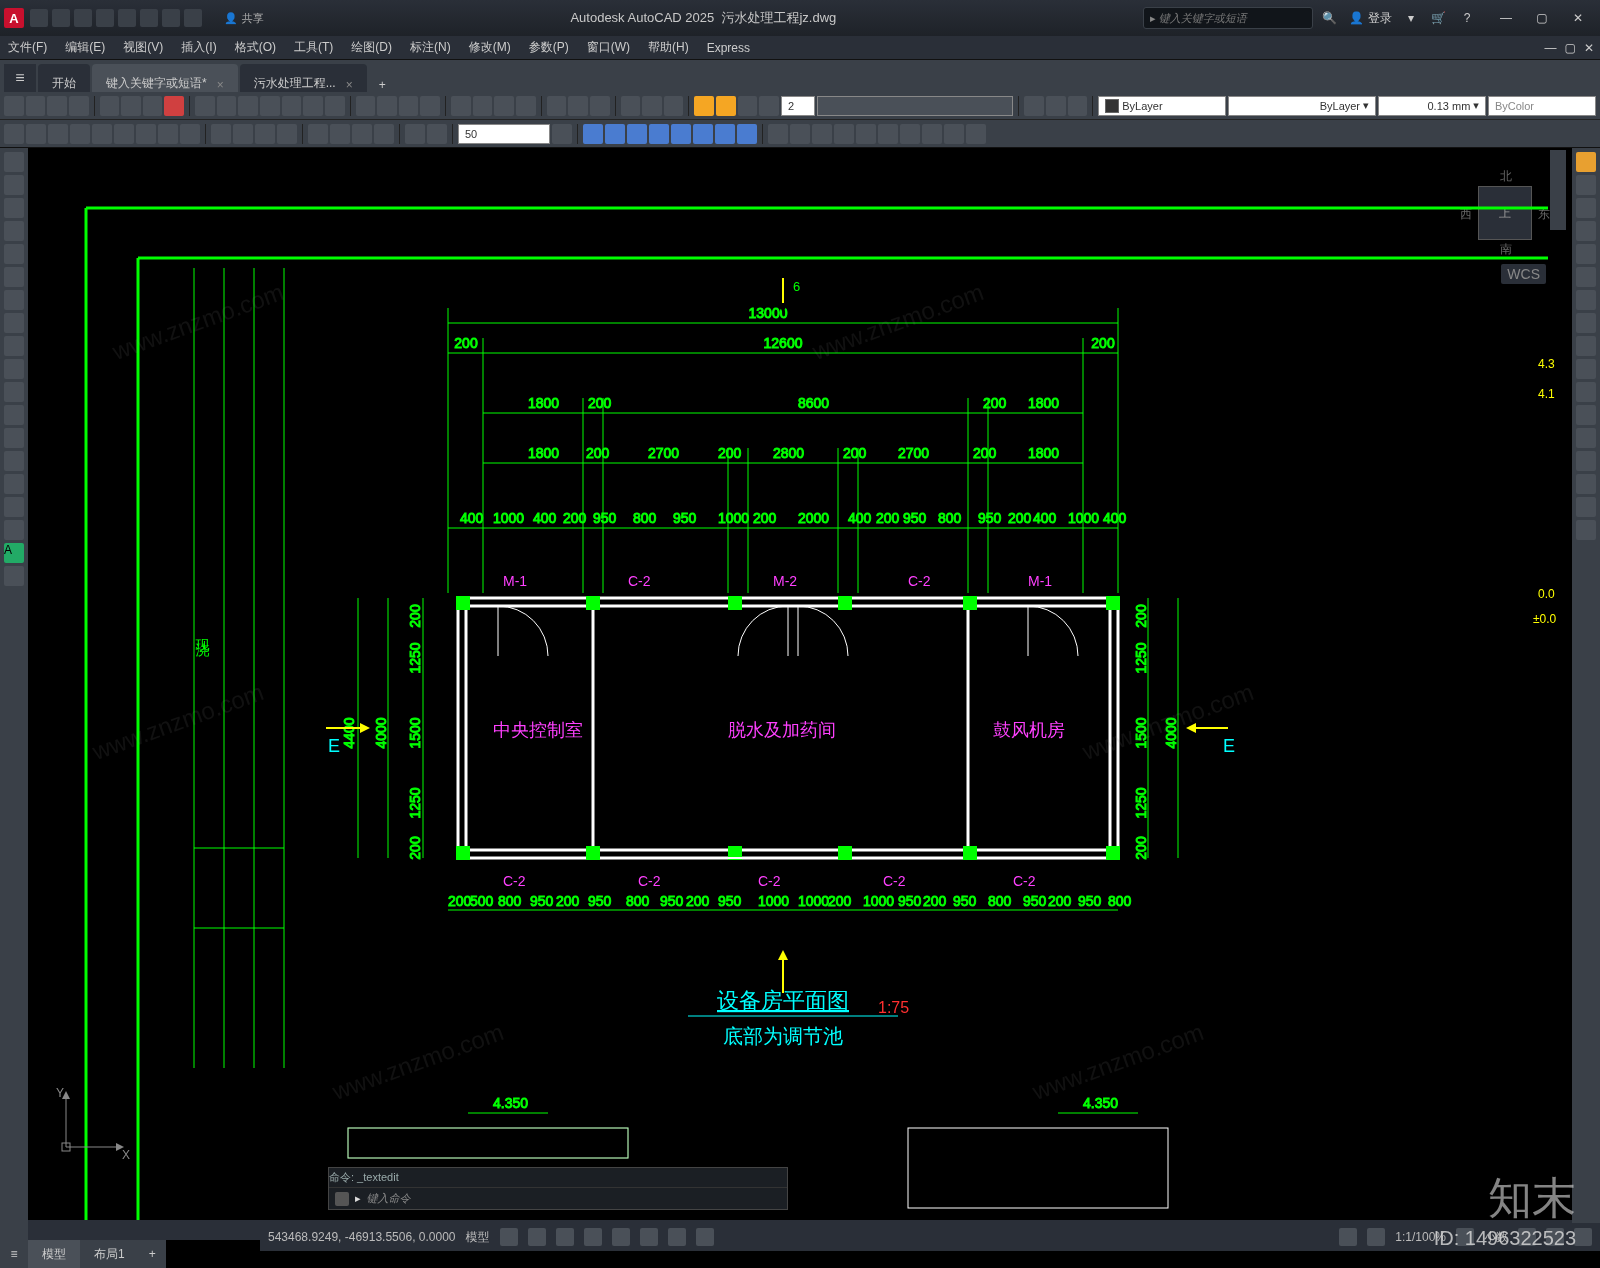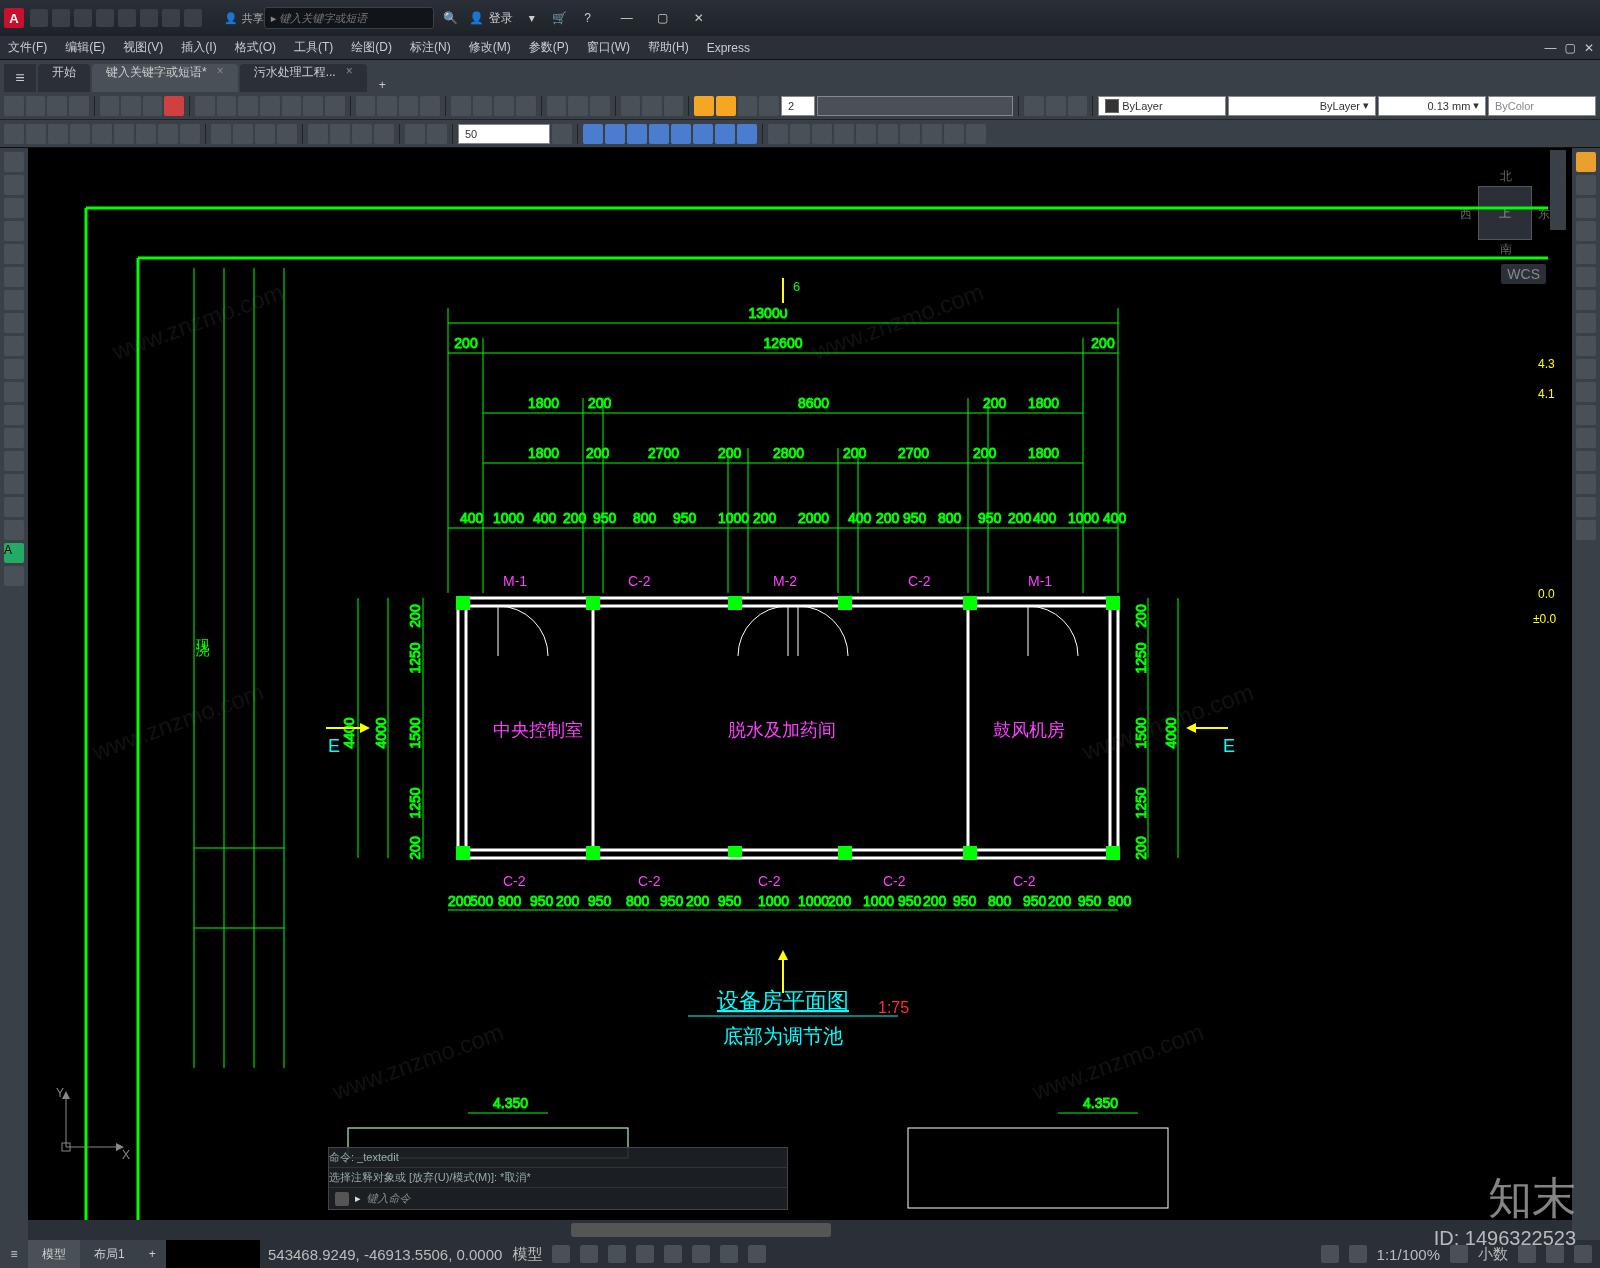--- a/index.html
+++ b/index.html
@@ -17,21 +17,21 @@
 .titlebar .right-controls .ctl { width:18px; height:18px; display:flex; align-items:center; justify-content:center;}
 .titlebar .winbtns { display:flex; margin-left:12px;}
 .titlebar .winbtns div { width:36px; height:36px; display:flex; align-items:center; justify-content:center; color:#ccc;}
 
 .menubar { height:24px; background:#2a2f38; display:flex; align-items:center; color:#ccc; font-size:12px; padding-left:8px; gap:18px; border-bottom:1px solid #111; position:relative;}
 .menubar .mitem { cursor:default;}
 .menubar .right-min { position:absolute; right:6px; display:flex; gap:8px;}
 
 .filetabs { height:32px; background:#3a4048; display:flex; align-items:flex-end; padding-left:4px; gap:2px;}
 .filetabs .hamburger { width:32px; height:28px; background:#2a2f38; display:flex; align-items:center; justify-content:center; color:#ccc; font-size:16px;}
-.filetabs .tab { height:28px; background:#2a2f38; padding:0 14px; display:flex; align-items:flex-start; color:#ccc; font-size:12px; border-top-left-radius:4px; border-top-right-radius:4px; gap:6px;}
+.filetabs .tab { height:28px; background:#2a2f38; padding:0 14px; display:flex; align-items:flex-end; color:#ccc; font-size:12px; border-top-left-radius:4px; border-top-right-radius:4px; gap:6px;}
 .filetabs .tab.active { background:#4a5058;}
 .filetabs .tab .x { color:#888; margin-left:4px;}
 .filetabs .plus { color:#ccc; padding:0 10px;}
 
 .ribbon1 { height:28px; background:#3a4048; display:flex; align-items:center; padding:0 4px; gap:2px; border-bottom:1px solid #222;}
 .ribbon1 .ri { width:20px; height:20px; background:#4a5058; border-radius:2px;}
 .ribbon1 .sep { width:1px; height:20px; background:#222; margin:0 3px;}
 .ribbon1 .combo { height:20px; background:#fff; display:flex; align-items:center; padding:0 6px; font-size:11px; color:#333; border:1px solid #888;}
 .ribbon1 .layerswatch { width:14px; height:14px; background:#333; border:1px solid #666;}
 .ribbon1 .ri.orange{background:#f5a623;} .ribbon1 .ri.red{background:#d04040;}
@@ -72,21 +72,21 @@
 .cmdline-area .hist { padding:2px 0; border-bottom:1px solid #333; color:#9aa;}
 .cmdline-area .prompt { padding:3px 6px; display:flex; align-items:center; gap:6px;}
 .cmdline-area .prompt .icon{width:14px;height:14px;background:#555;border-radius:2px;}
 
 .layout-tabs { position:absolute; left:0; bottom:0; height:28px; background:#3a4048; display:flex; align-items:center; color:#ccc; font-size:12px;}
 .layout-tabs .hb{width:28px;text-align:center;}
 .layout-tabs .lt{padding:0 14px; height:100%; display:flex; align-items:center; background:#4a5058;}
 .layout-tabs .lt.inactive{background:transparent;}
 .layout-tabs .plus{padding:0 10px;}
 
-.statusbar { position:absolute; left:260px; right:0; bottom:0; height:28px; background:#2a2f38; display:flex; align-items:center; color:#ccc; font-size:15px; padding:0 8px; gap:10px;}
+.statusbar { position:absolute; left:260px; right:0; bottom:17px; height:28px; background:#2a2f38; display:flex; align-items:center; color:#ccc; font-size:12px; padding:0 8px; gap:10px;}
 .statusbar .coords{color:#bbb;}
 .statusbar .sp{flex:1;}
 .statusbar .si{width:18px;height:18px;background:#4a5058;border-radius:2px;}
 .statusbar .txt{color:#bbb;}
 
 .dim-g { stroke:#00ff00; stroke-width:1; fill:none;}
 .dim-txt { fill:#00ff00; font-size:14px; font-family:Arial;}
 .wall { stroke:#fff; stroke-width:3; fill:none;}
 .wall-fill { fill:#00ff00;}
 .room-lbl { fill:#ff40ff; font-size:18px; font-family:"SimSun";}
@@ -114,20 +114,23 @@
     <div class="ti"></div>
     <div class="ti"></div>
     <div class="ti"></div>
     <div class="ti"></div>
     <div class="ti"></div>
     <div class="sep"></div>
   </div>
   <div class="share">
     <span>👤</span>
     <span>共享</span>
+  </div>
+  <div class="center-title">
+    <span>Autodesk AutoCAD 2025</span>&nbsp;&nbsp;<span>污水处理工程jz.dwg</span>
   </div>
   <div class="search">
     <span>▸</span>&nbsp;
     <span style="color:#777;font-style:italic;" title="键入关键字或短语">键入关键字或短语</span>
   </div>
   <div class="right-controls">
     <div class="ctl">🔍</div>
     <div class="ctl" style="width:auto;gap:4px;">👤 <span>登录</span></div>
     <div class="ctl">▾</div>
     <div class="ctl">🛒</div>
@@ -553,21 +556,20 @@
         <line x1="10" y1="60" x2="10" y2="12" stroke="#888"></line>
           <polygon points="6,12 14,12 10,4" fill="#888"></polygon>
         <text x="0" y="10" fill="#888">Y</text>
           <text x="66" y="72" fill="#888">X</text>
         <rect x="6" y="56" width="8" height="8" fill="none" stroke="#888"></rect>
       </svg>
     </div>
 
     <div class="cmdline-area">
       <div class="hist">命令: _textedit</div>
-      <div class="hist">选择注释对象或 [放弃(U)/模式(M)]: *取消*</div>
       <div class="prompt">
         <div class="icon"></div>
         <span style="color:#ddd;">▸</span>
         <span style="color:#888;font-style:italic;">键入命令</span>
       </div>
     </div>
 
     <div class="scrollbar-v">
         <div class="thumb"></div>
       </div>

